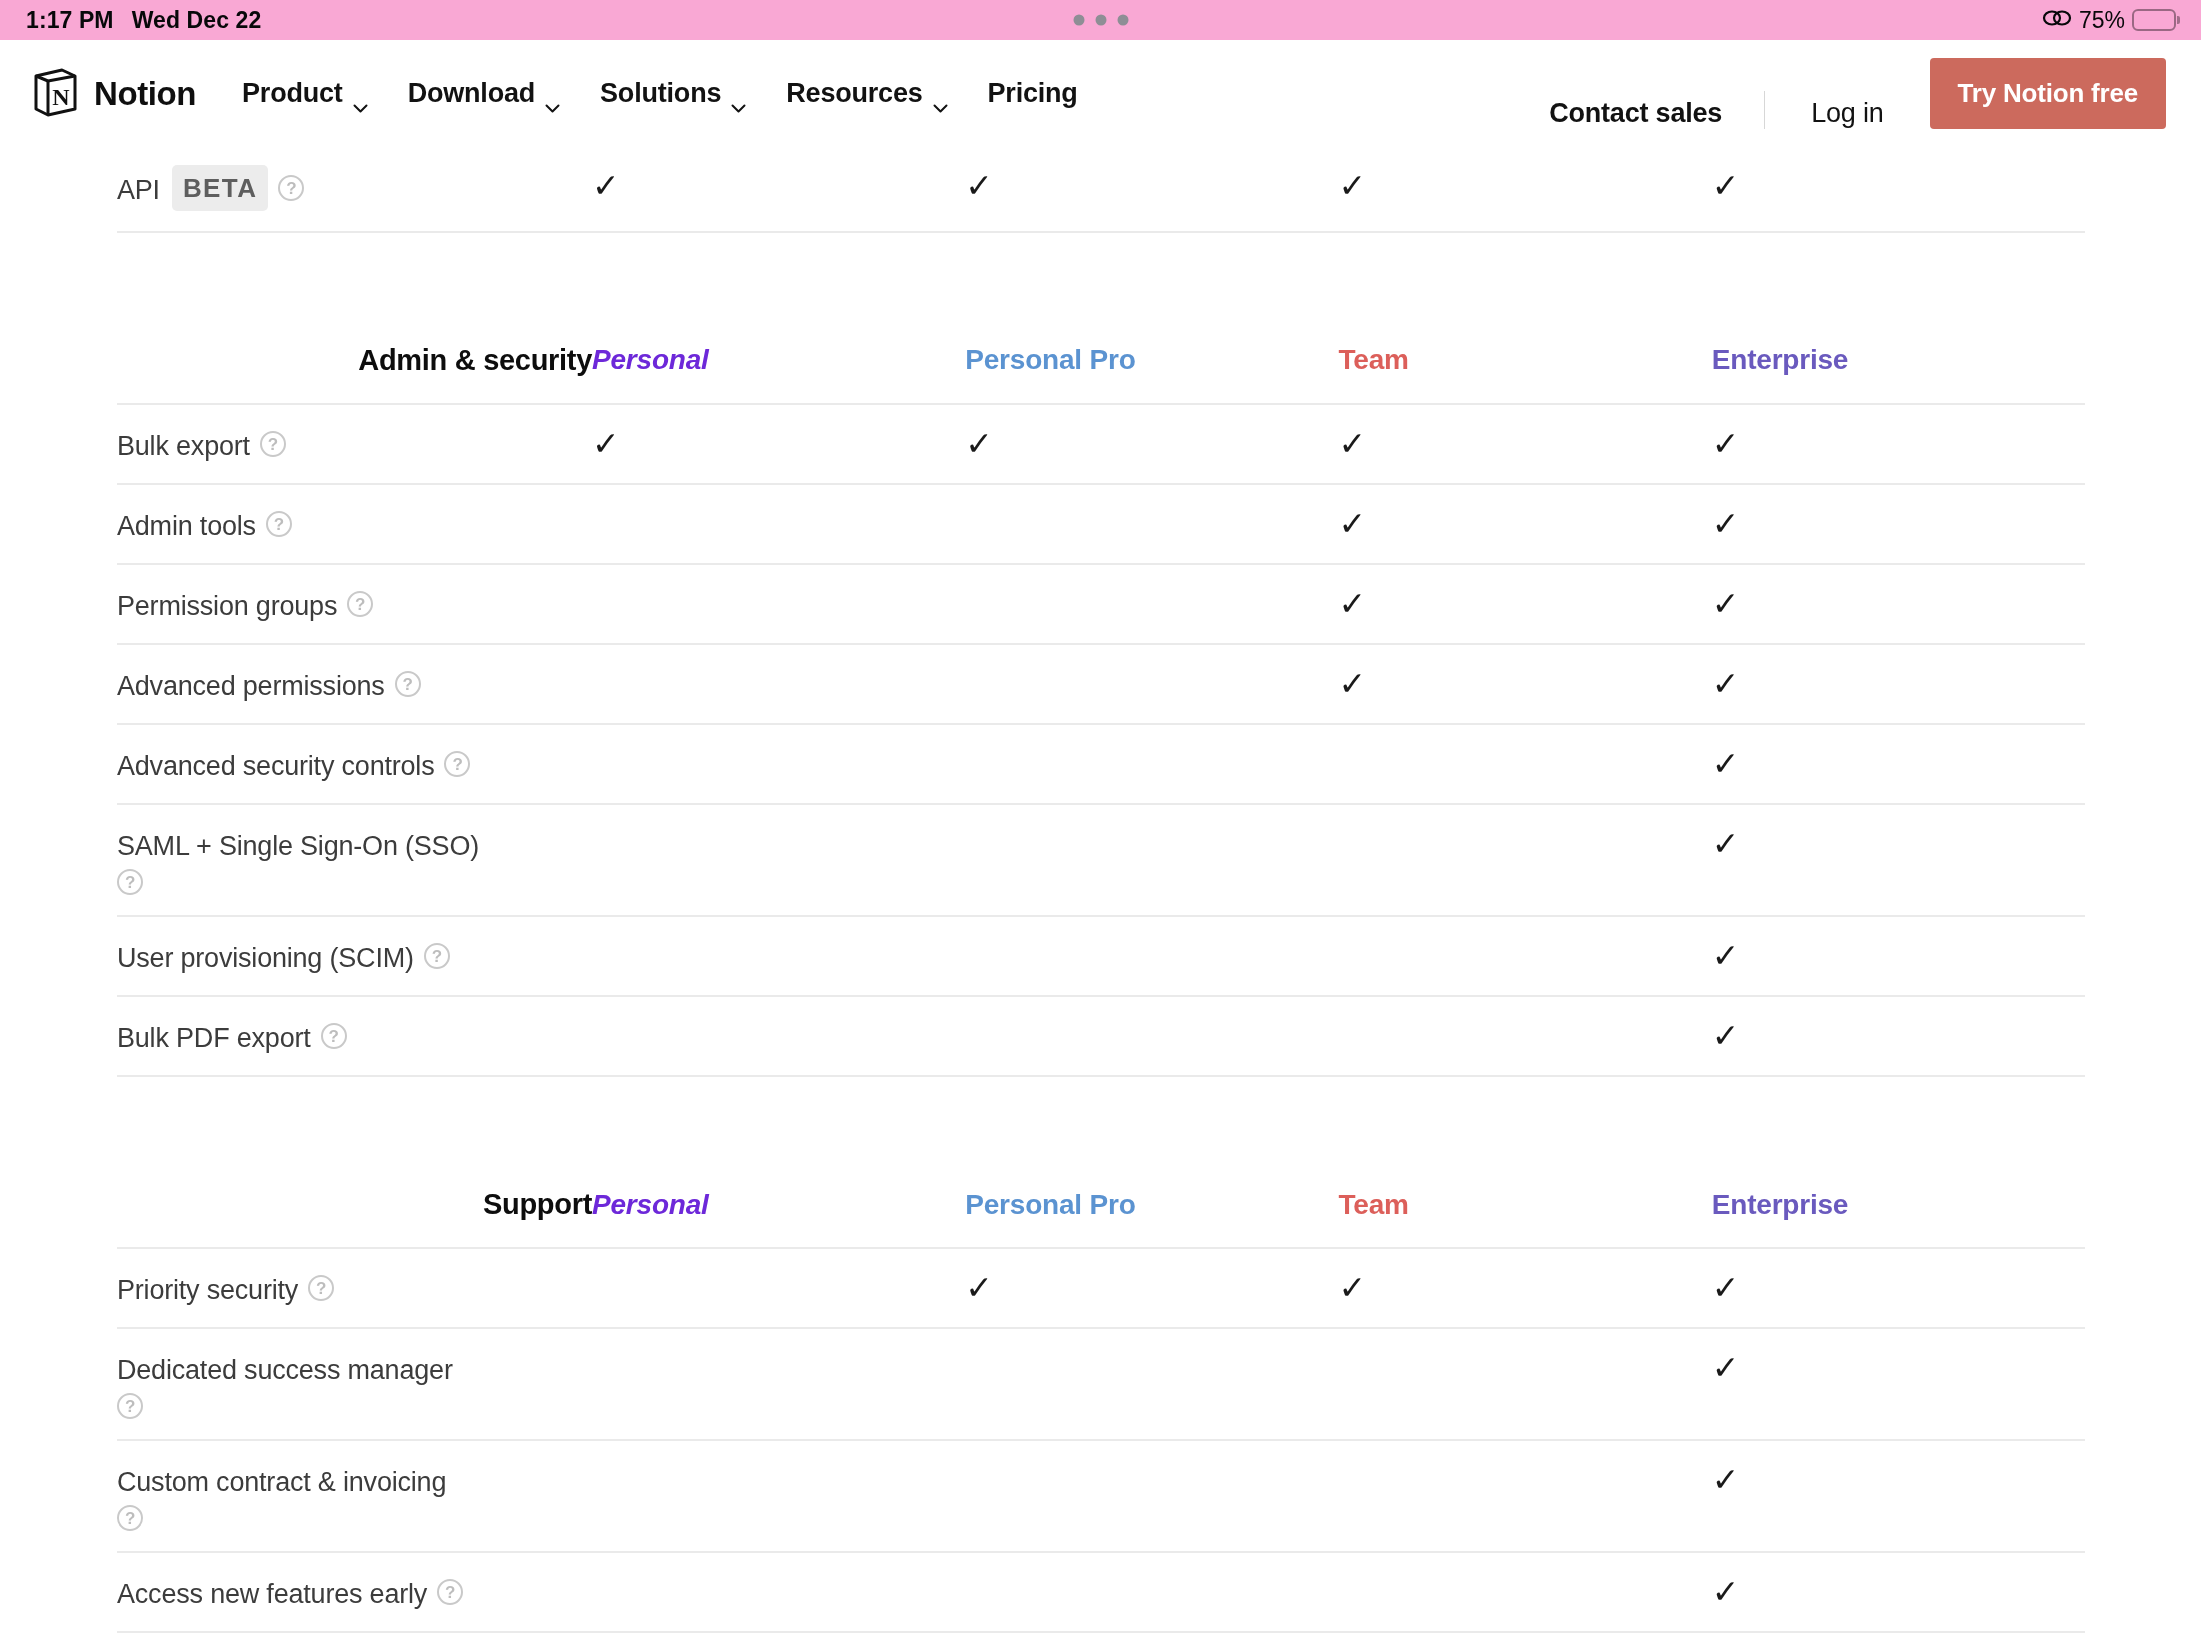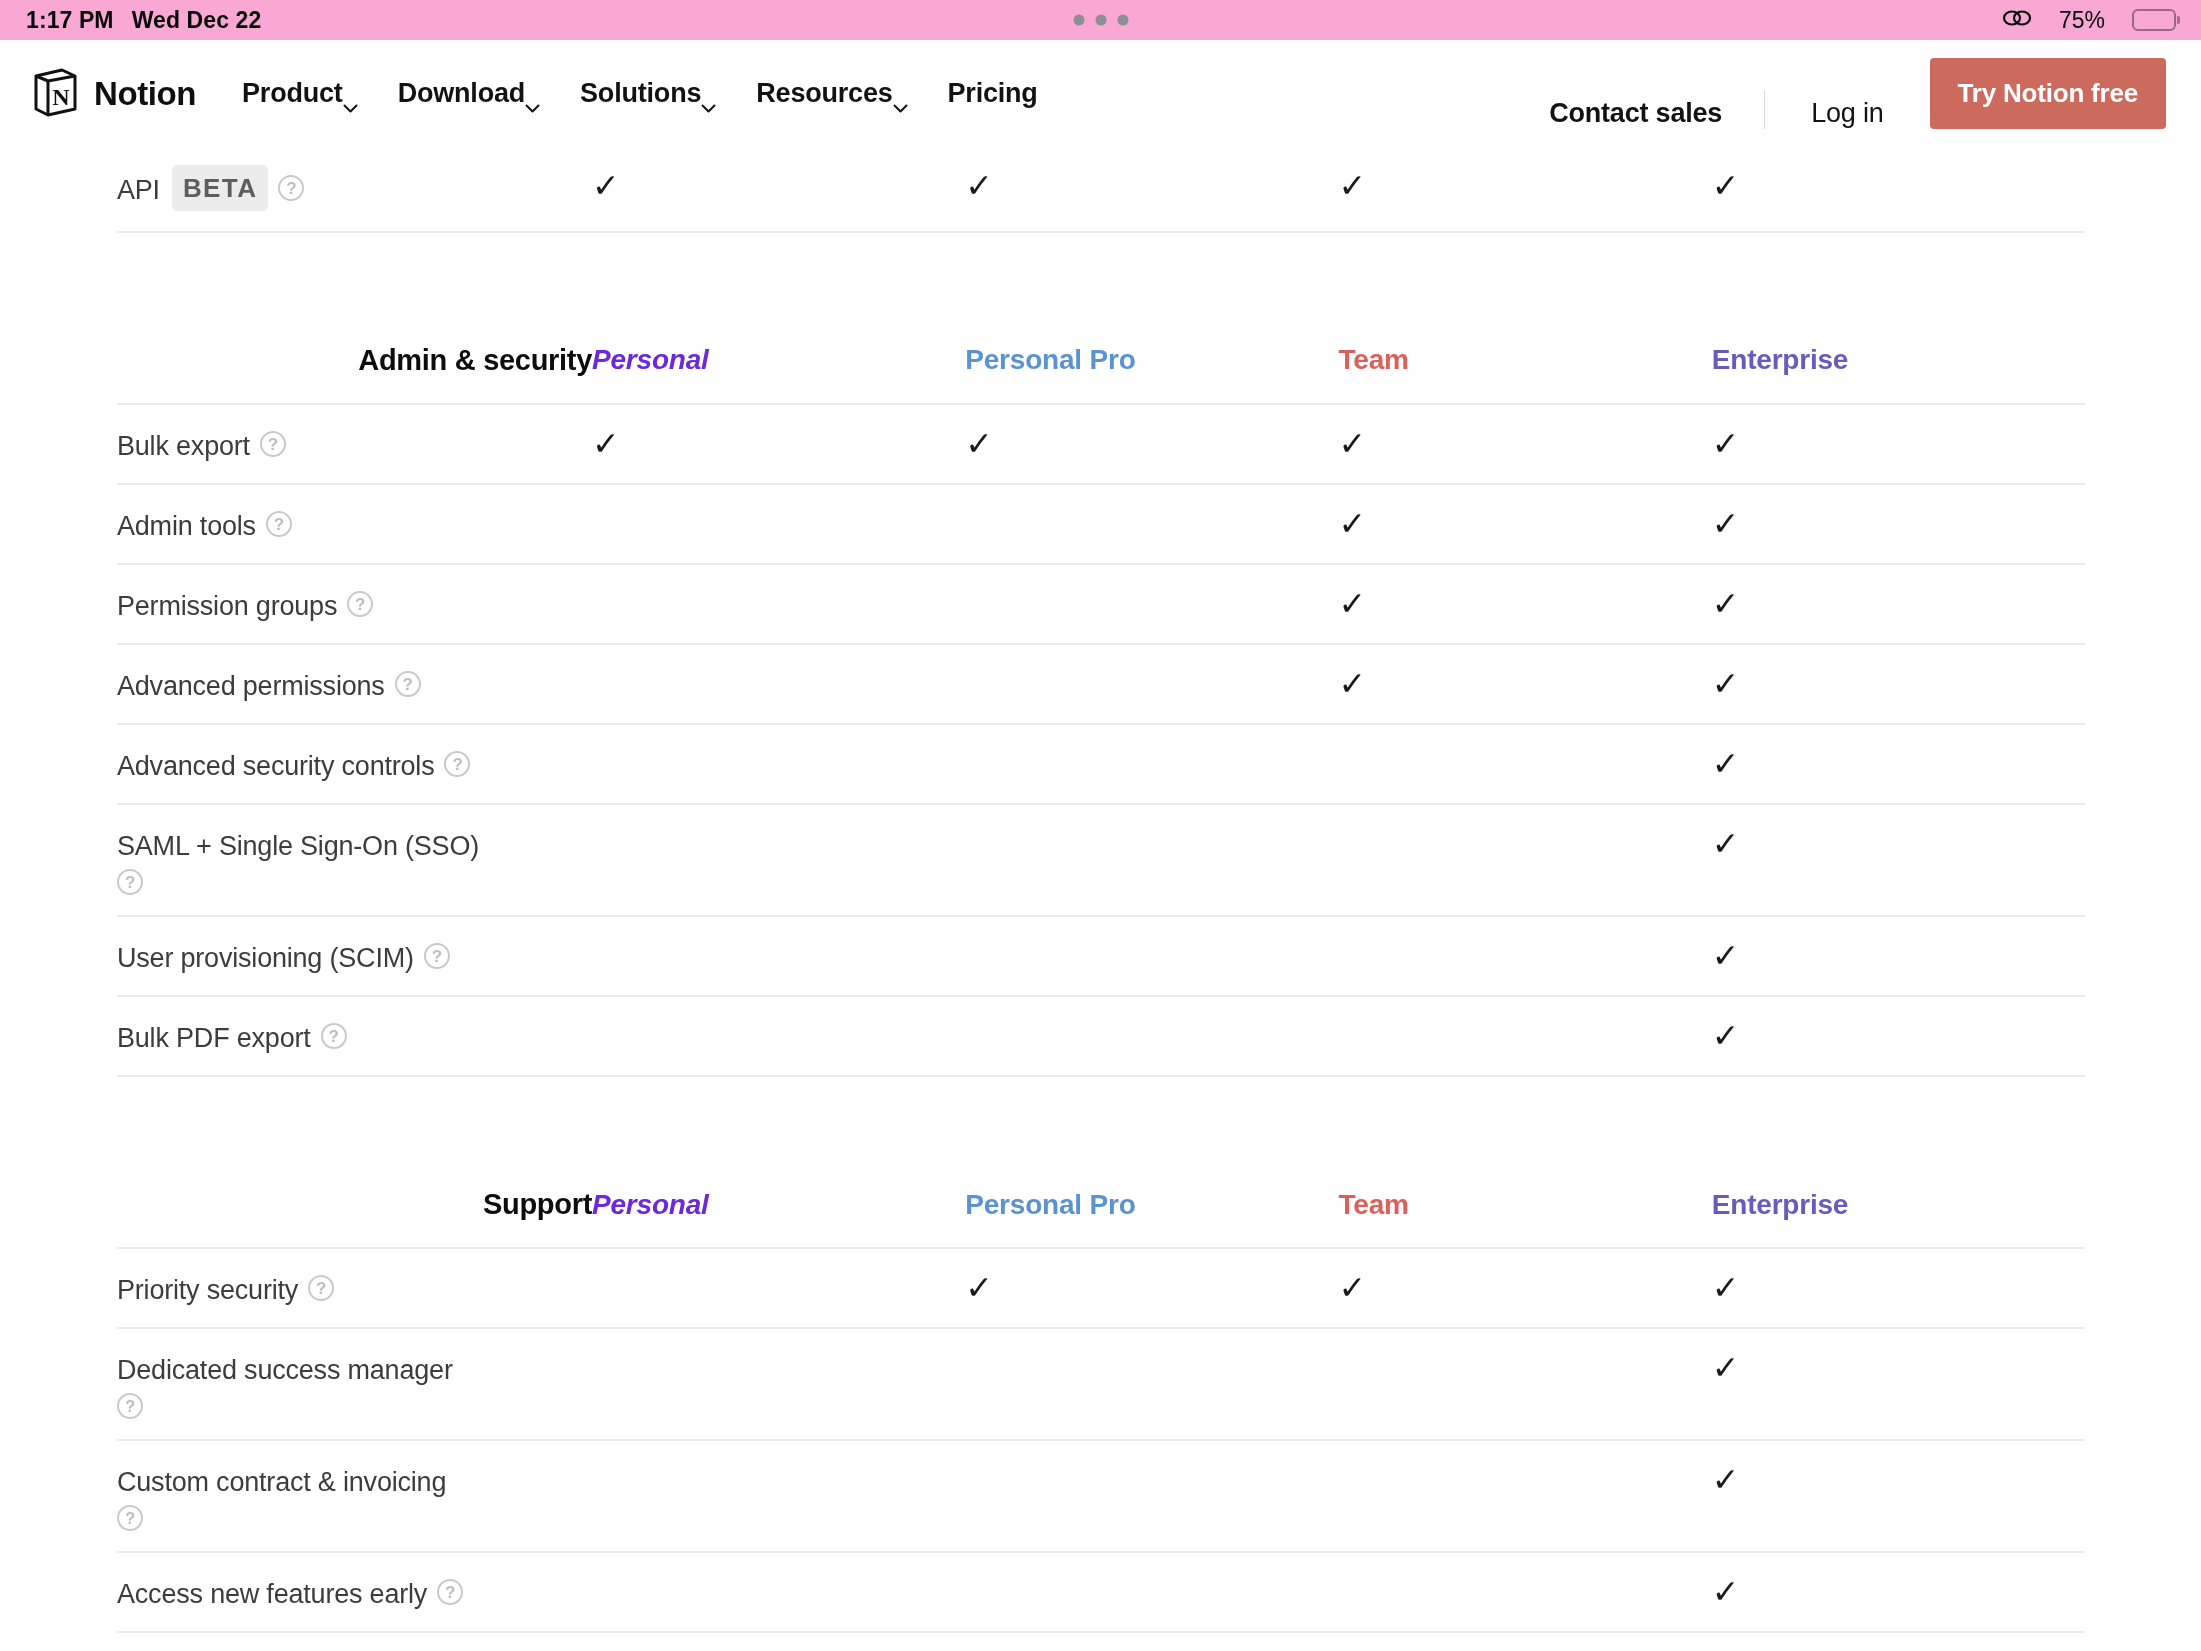--- a/index.html
+++ b/index.html
@@ -43,21 +43,21 @@
     width: 11px;
     height: 11px;
     border-radius: 50%;
     background: #8e8e95;
     display: block;
   }
   .status-right {
     margin-left: auto;
     display: flex;
     align-items: center;
-    gap: 27px;
+    gap: 7px;
     font-size: 23px;
     font-weight: 500;
     color: #08080a;
   }
   .link-icon { display: block; }
   .battery {
     width: 44px;
     height: 22px;
     border: 2px solid rgba(0,0,0,0.38);
     border-radius: 6px;
@@ -105,20 +105,21 @@
     letter-spacing: -0.4px;
   }
   .nav-links {
     display: flex;
     align-items: center;
     gap: 40px;
   }
   .nav-item {
     display: flex;
     align-items: center;
+    gap: 10px;
     font-size: 27px;
     font-weight: 600;
     color: #121212;
     cursor: pointer;
     letter-spacing: -0.2px;
   }
   .chev {
     width: 15px;
     height: 9px;
     display: block;

